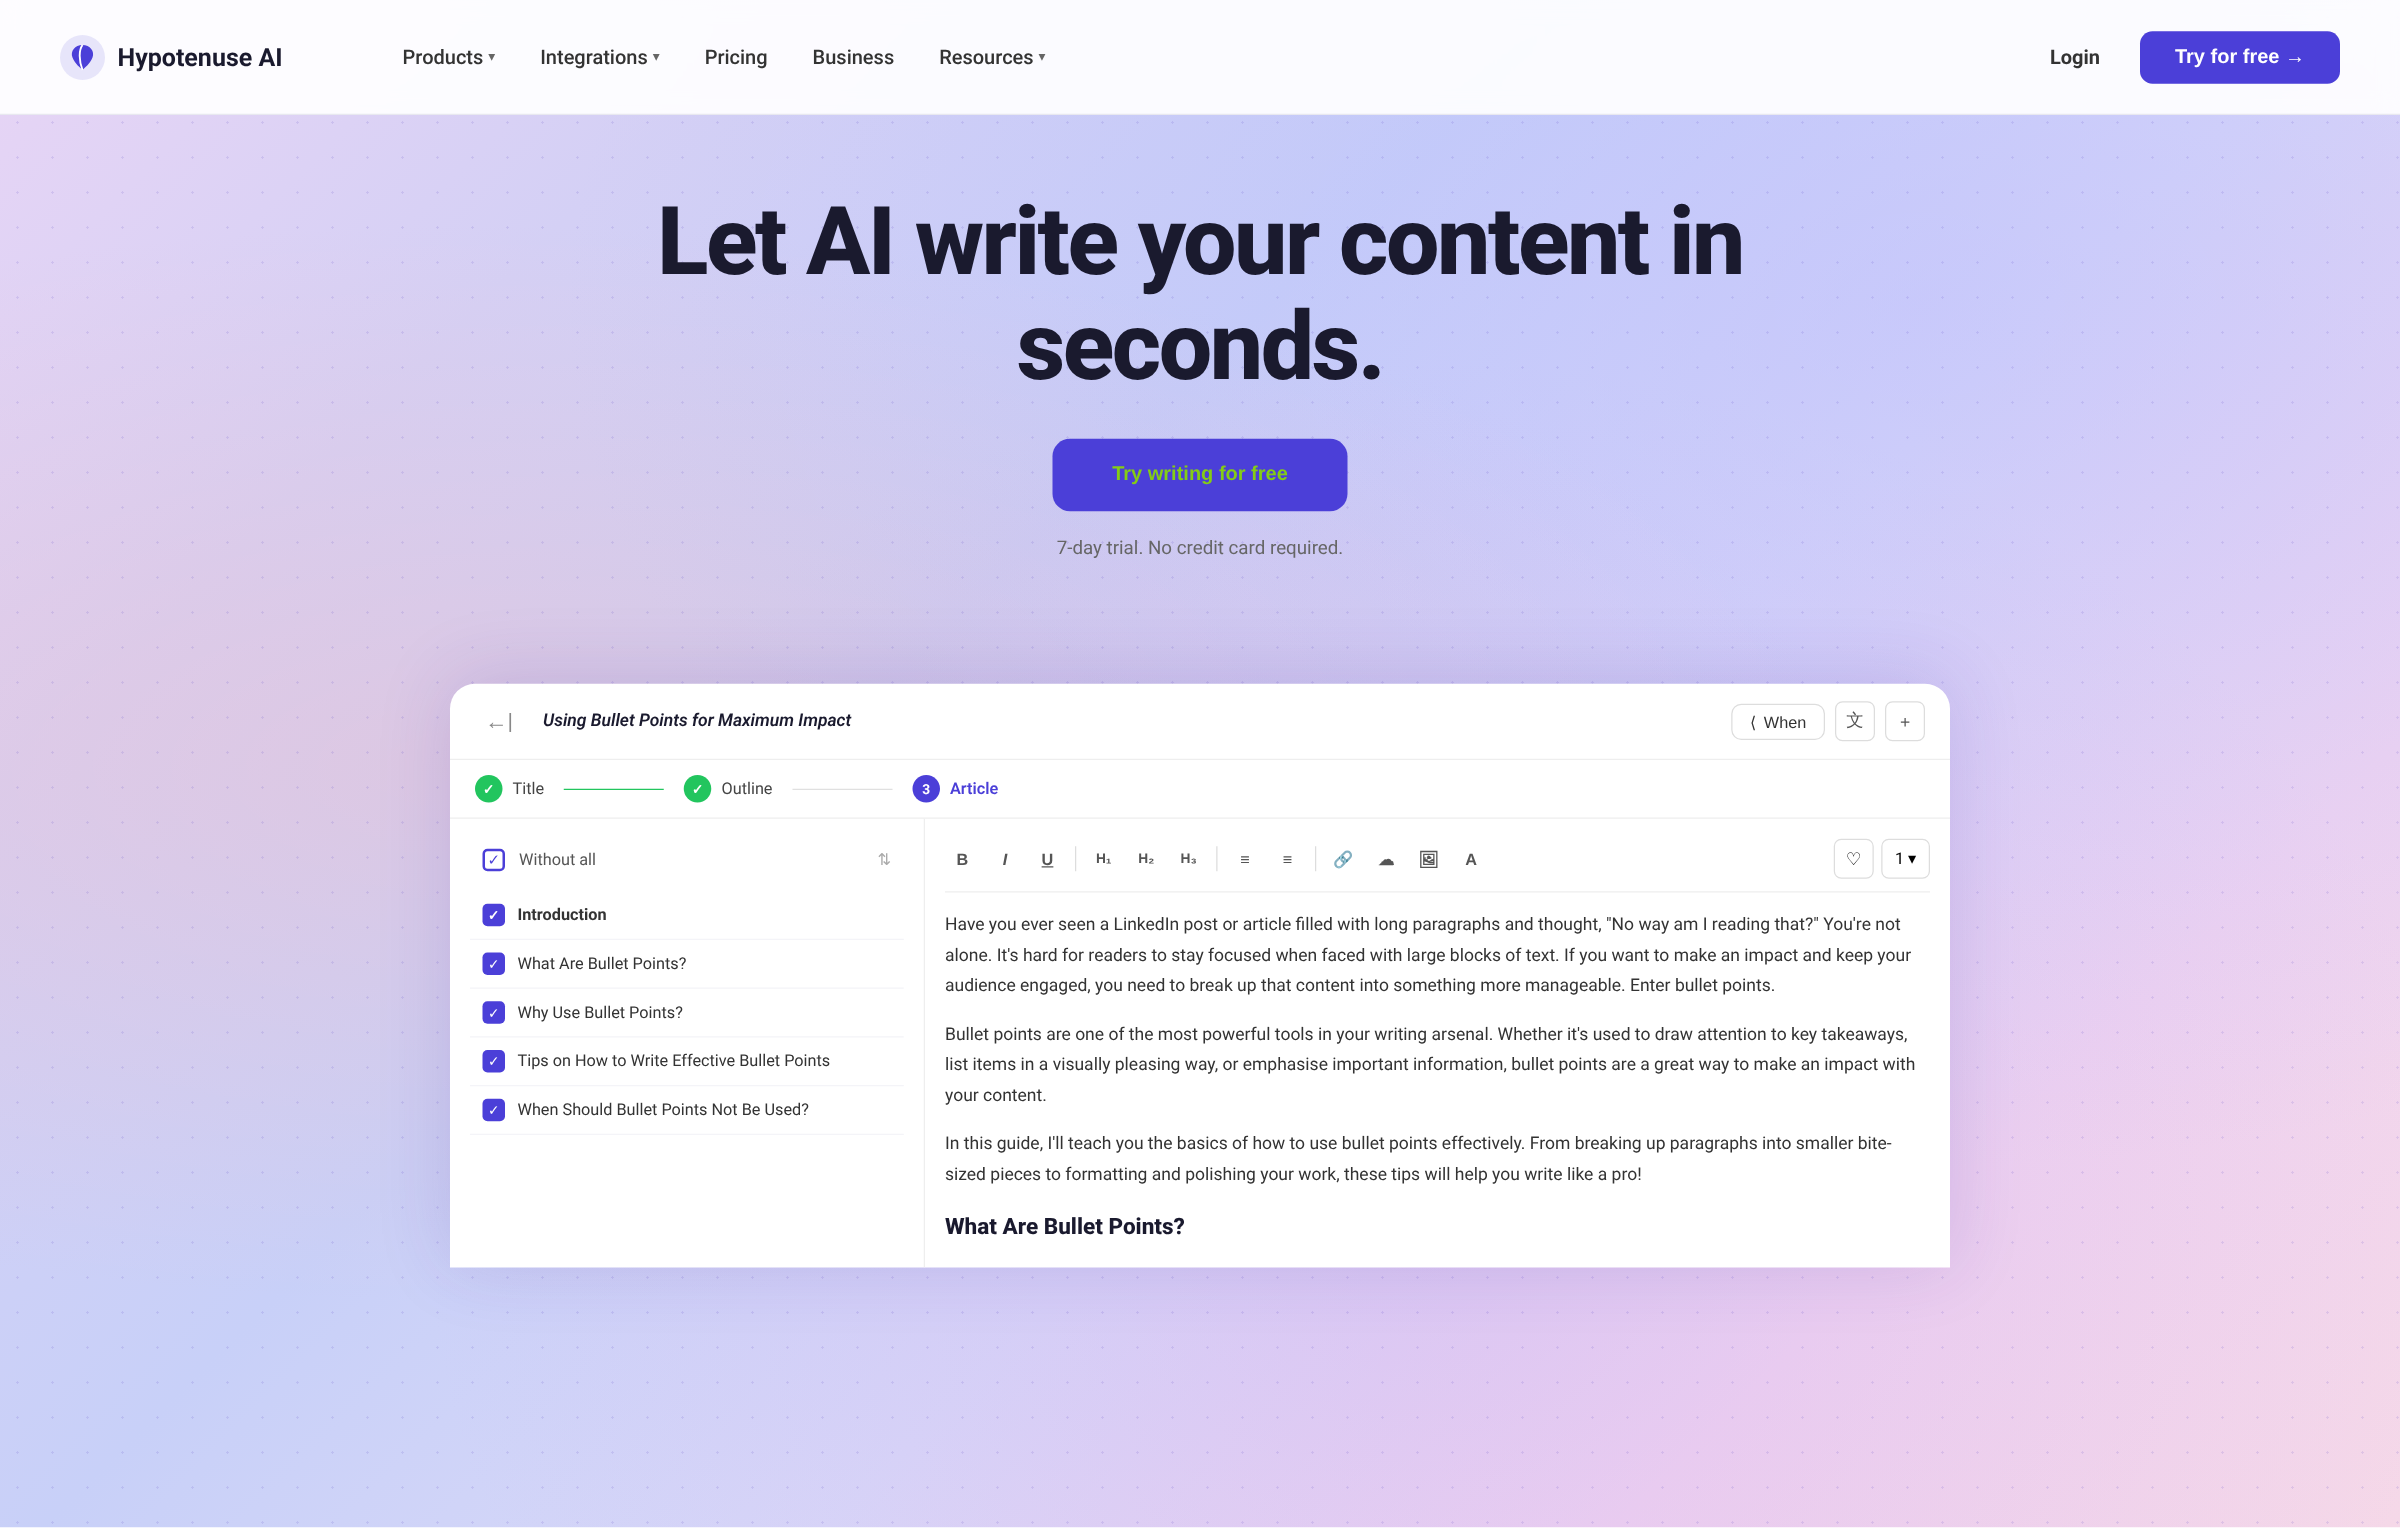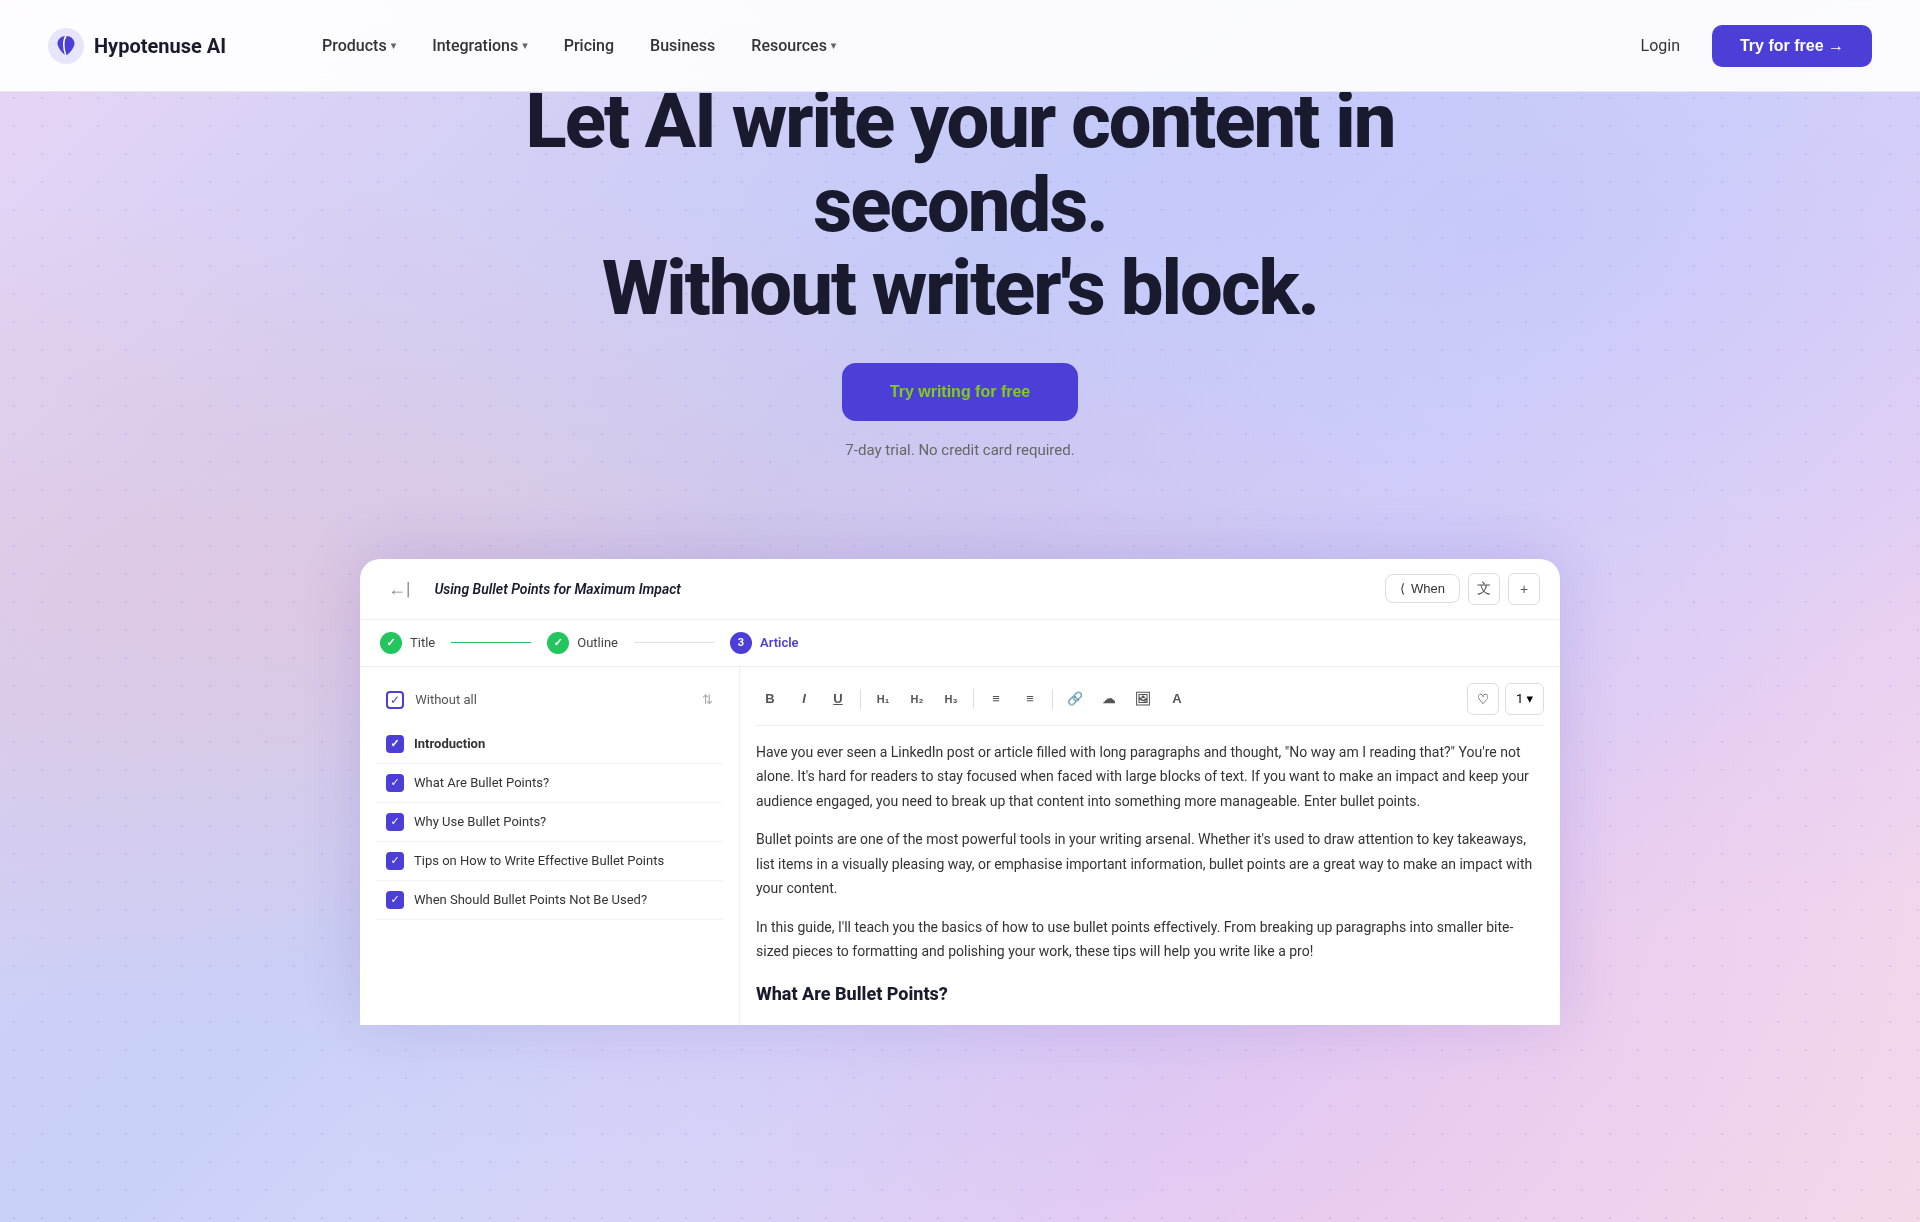--- a/index.html
+++ b/index.html
@@ -18,36 +18,36 @@
     .nav-logo-text { font-size: 20px; font-weight: 700; color: #1a1a2e; }
     .nav-links { display: flex; align-items: center; gap: 4px; margin-left: 80px; flex: 1; }
     .nav-link {
       display: flex; align-items: center; gap: 4px;
       padding: 8px 16px; color: #333; font-size: 16px; font-weight: 500;
       cursor: pointer; border-radius: 8px; text-decoration: none;
       white-space: nowrap;
     }
     .nav-chevron { font-size: 11px; color: #666; }
     .nav-actions { display: flex; align-items: center; gap: 16px; }
-    .nav-login { color: #333; font-size: 16px; font-weight: 400; cursor: pointer; padding: 8px 16px; }
+    .nav-login { color: #333; font-size: 16px; font-weight: 700; cursor: pointer; padding: 8px 16px; }
     .nav-cta {
       background: #4b3fd8; color: #fff;
       border: none; border-radius: 10px;
       padding: 12px 28px; font-size: 16px; font-weight: 600;
       cursor: pointer; display: flex; align-items: center; gap: 8px;
     }
 
     
     .hero {
       min-height: 100vh;
       background: linear-gradient(135deg,
         #e8d5f5 0%, #d4d0f5 20%, #c8d0f8 40%,
         #d8d8f8 60%, #f0d5f0 80%, #f5d8e8 100%);
       display: flex; flex-direction: column; align-items: center;
-      position: relative; overflow: hidden;
+      padding-top: 72px; position: relative; overflow: hidden;
     }
     .hero::before {
       content: '';
       position: absolute; inset: 0;
       background: radial-gradient(ellipse at 20% 50%, rgba(255,180,180,0.3) 0%, transparent 50%),
                   radial-gradient(ellipse at 80% 20%, rgba(180,180,255,0.4) 0%, transparent 50%),
                   radial-gradient(ellipse at 60% 80%, rgba(200,160,240,0.3) 0%, transparent 50%);
       pointer-events: none;
     }
     .hero-dots {
@@ -208,21 +208,20 @@
     <span class="nav-login">Login</span>
     <button class="nav-cta">Try for free →</button>
   </div>
 </nav>
 
 <section class="hero">
   <div class="hero-dots"></div>
   <div class="hero-content">
     <h1 class="hero-title">
       <span>Let AI write your content in seconds.</span><br>
-      <span>Without writer's block.</span>
     </h1>
     <button class="hero-cta-btn">Try writing for free</button>
     <div class="hero-trial">7-day trial. No credit card required.</div>
   </div>
 
   <div class="app-preview">
 
     <div class="app-header">
       <span class="back-arrow">←|</span>
       <span class="app-title">Using Bullet Points for Maximum Impact</span>

